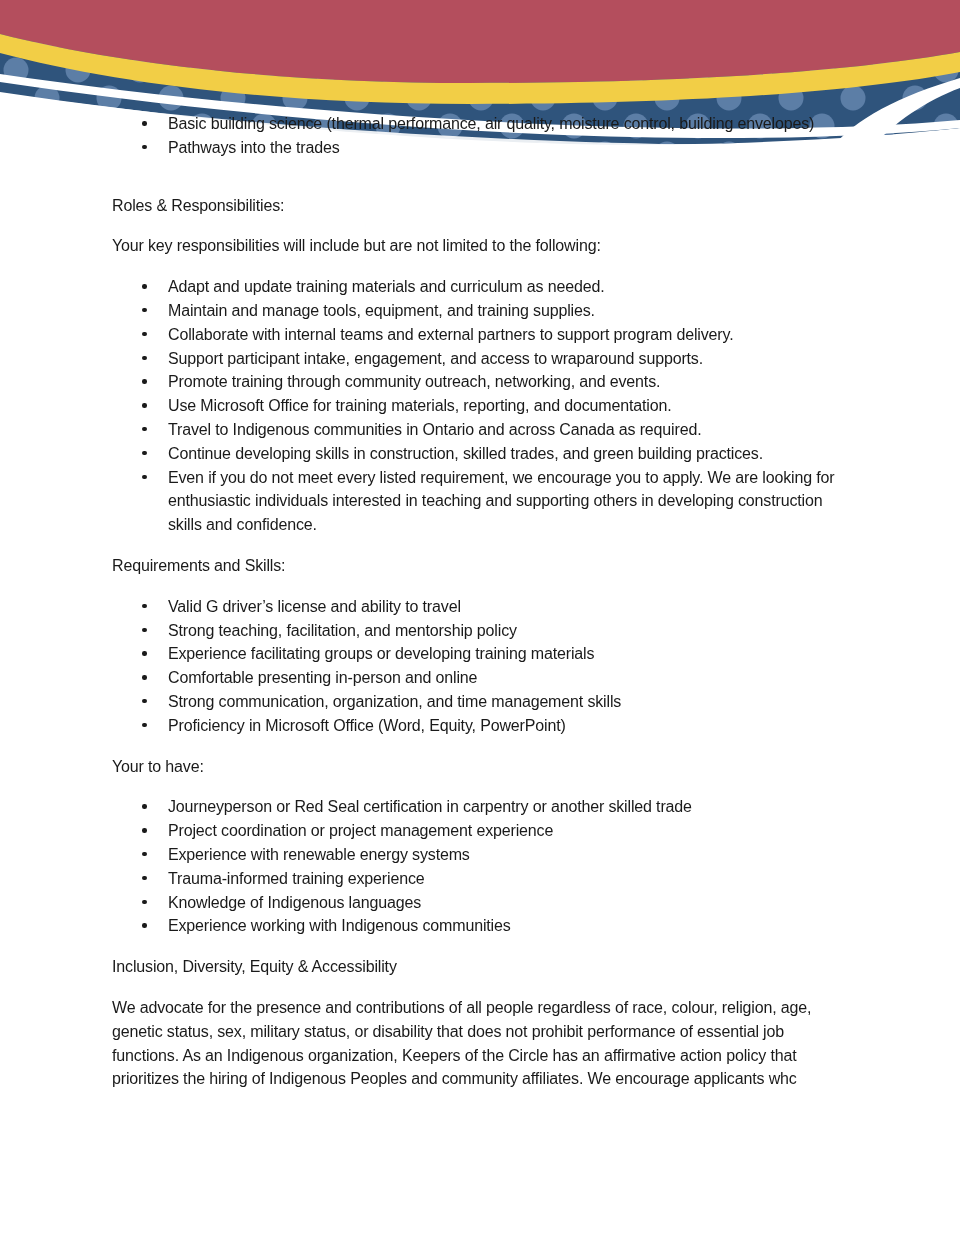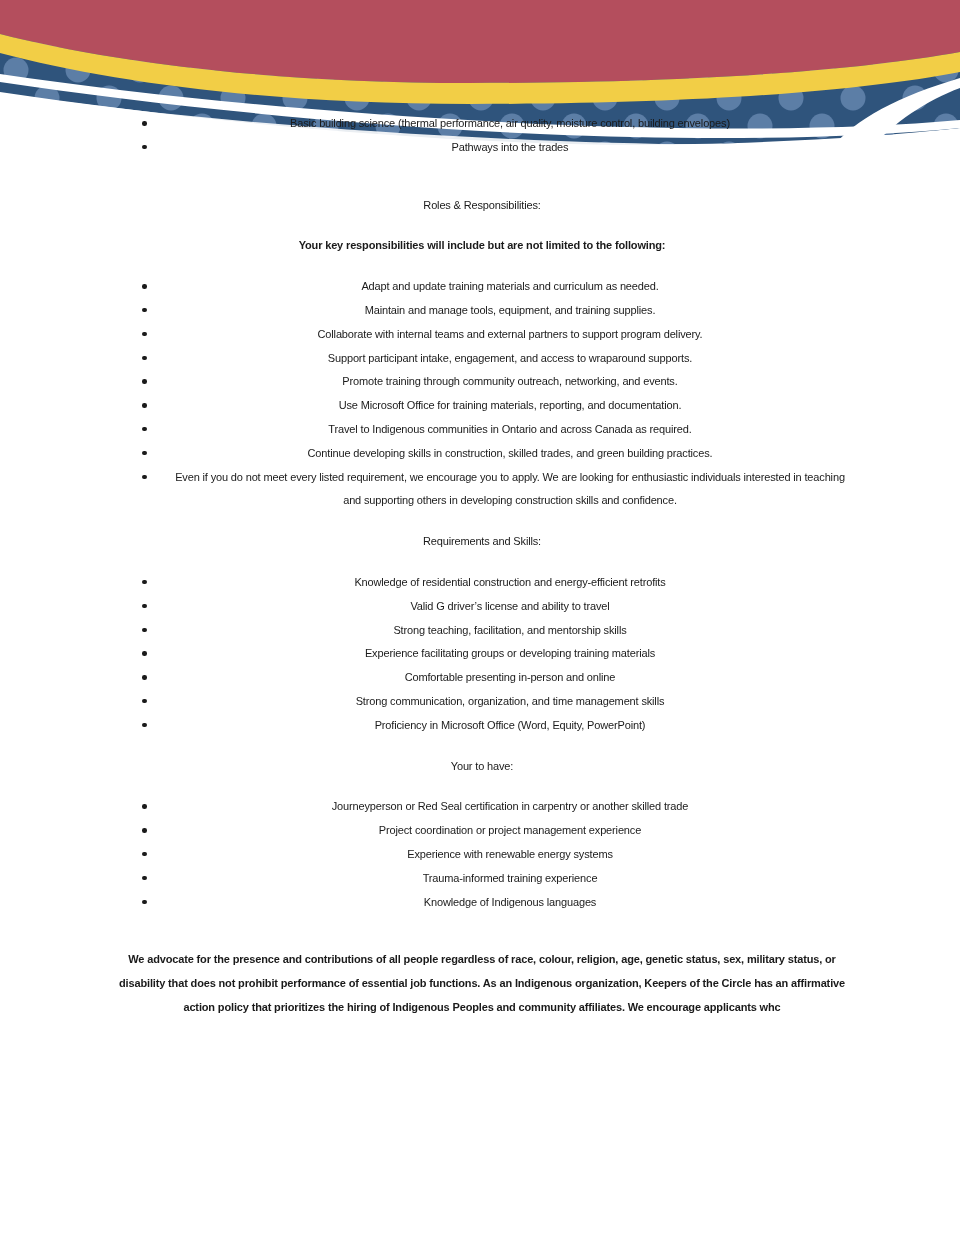--- a/index.html
+++ b/index.html
@@ -48,32 +48,31 @@
     position: absolute;
     left: 112px;
     top: 0;
     width: 740px;
   }
 
   .para,
   .heading,
   .bullet-text {
     color: #1a1a1a;
-    font-size: 11px;
+    font-size: 16px;
     line-height: 23.8px;
     letter-spacing: -0.15px;
-    text-align: center;
   }
 
   .heading {
     font-weight: normal;
   }
 
   .para {
-    font-weight: bold;
+    font-weight: normal;
   }
 
   ul.bullets {
     list-style: none;
     margin: 0;
     padding: 0;
   }
   ul.bullets > li {
     position: relative;
     padding-left: 56px;
@@ -197,29 +196,25 @@
       </ul>
 
       <div class="sp-md"></div>
 
       <div class="heading">Requirements and Skills:</div>
       <div class="sp-md"></div>
 
       <ul class="bullets">
         <li>
             <span class="dot"></span>
-            <span class="bullet-text">Knowledge of residential construction and energy-efficient retrofits</span>
-          </li>
-        <li>
-            <span class="dot"></span>
             <span class="bullet-text">Valid G driver’s license and ability to travel</span>
           </li>
         <li>
             <span class="dot"></span>
-            <span class="bullet-text">Strong teaching, facilitation, and mentorship skills</span>
+            <span class="bullet-text">Strong teaching, facilitation, and mentorship policy</span>
           </li>
         <li>
             <span class="dot"></span>
             <span class="bullet-text">Experience facilitating groups or developing training materials</span>
           </li>
         <li>
             <span class="dot"></span>
             <span class="bullet-text">Comfortable presenting in-person and online</span>
           </li>
         <li>
@@ -251,23 +246,28 @@
             <span class="bullet-text">Experience with renewable energy systems</span>
           </li>
         <li>
             <span class="dot"></span>
             <span class="bullet-text">Trauma-informed training experience</span>
           </li>
         <li>
             <span class="dot"></span>
             <span class="bullet-text">Knowledge of Indigenous languages</span>
           </li>
-      </ul>
-
-      <div class="sp-md"></div>
-
+        <li>
+            <span class="dot"></span>
+            <span class="bullet-text">Experience working with Indigenous communities</span>
+          </li>
+      </ul>
+
+      <div class="sp-md"></div>
+
+      <div class="heading">Inclusion, Diversity, Equity &amp; Accessibility</div>
       <div class="sp-md"></div>
       <div class="para">We advocate for the presence and contributions of all people regardless of race, colour, religion, age, genetic status, sex, military status, or disability that does not prohibit performance of essential job functions. As an Indigenous organization, Keepers of the Circle has an affirmative action policy that prioritizes the hiring of Indigenous Peoples and community affiliates. We encourage applicants whc</div>
 
     </div>
   </div>
 
 </div>
 
 </body></html>

